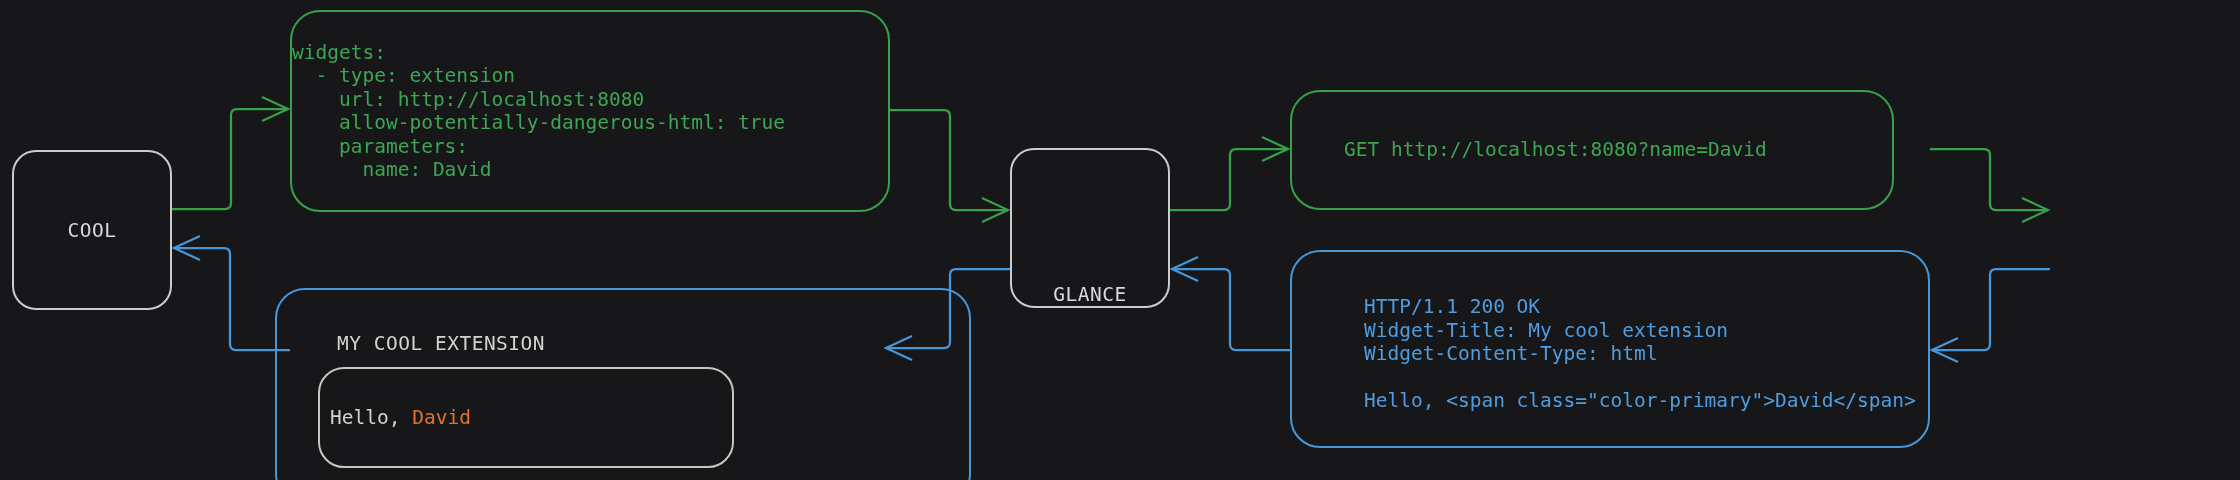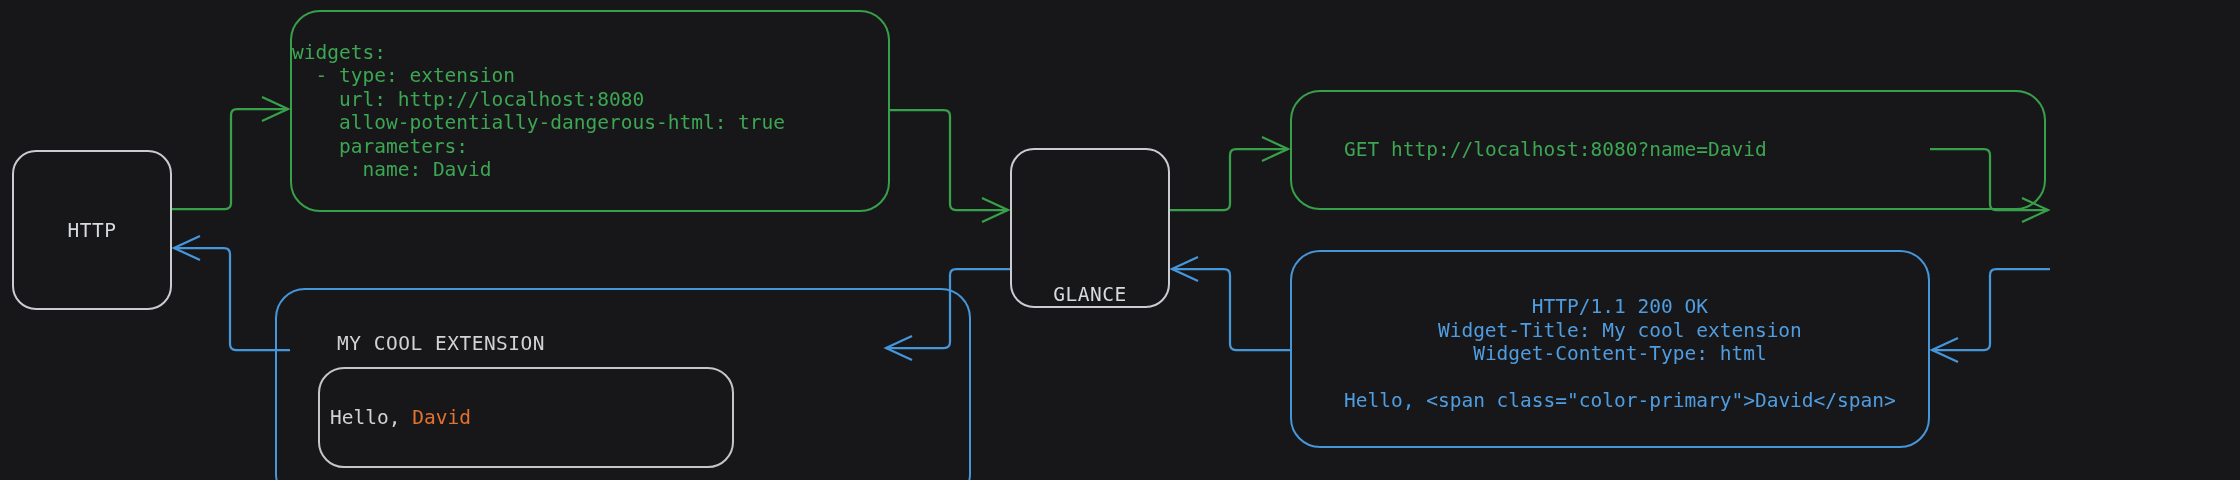--- a/index.html
+++ b/index.html
@@ -52,24 +52,24 @@
     font-family: inherit;
     font-size: 19.5px;
     line-height: 23.5px;
     white-space: pre;
   }
   .msg-green { border: 2.5px solid var(--request_green, #37a04a); color: var(--request_green_text, #3ca653); }
   .msg-blue  { border: 2.5px solid var(--response_blue, #4696da); color: var(--response_blue_text, #4f9de0); }
 
   .box-config   { left: 290px;  top: 10px;  width: 600px; height: 202px; }
   .box-config pre { }
-  .box-request  { left: 1290px; top: 90px;  width: 756px; height: 120px; }
+  .box-request  { left: 1290px; top: 90px;  width: 604px; height: 120px; }
   .box-request pre { padding-left: 52px; }
   .box-response { left: 1290px; top: 250px; width: 640px; height: 198px; }
-  .box-response pre { padding-left: 52px; padding-top: 10px; text-align: center; }
+  .box-response pre { padding-left: 72px; padding-top: 10px; }
   .box-widget   { left: 275px;  top: 252px; width: 696px; height: 216px; display: block; margin-top: 36px; }
 
   .widget-title {
     position: absolute;
     left: 60px; top: 42px;
     font-size: 19.5px;
     color: var(--widget_text, #d2d2d2);
     letter-spacing: 0.5px;
     white-space: pre;
   }
@@ -121,21 +121,21 @@
       <path class="wire-blue" d="M 1010 269 H 956 Q 950 269 950 275 V 342 Q 950 348 944 348 H 886"></path>
       <path class="wire-blue" d="M 912 336 L 886 348 L 912 360"></path>
     </g>
     <g>
       <path class="wire-blue" d="M 290 350 H 236 Q 230 350 230 344 V 254 Q 230 248 224 248 H 174"></path>
       <path class="wire-blue" d="M 200 236 L 174 248 L 200 260"></path>
     </g>
   </svg>
 
   <div class="node node-user">
-    <span>HTTP</span>
+    <span>COOL</span>
   </div>
   <div class="node node-glance">
     <span>GLANCE</span>
   </div>
 
   <div class="msg msg-green box-config">
     <pre>widgets:
   - type: extension
     url: http://localhost:8080
     allow-potentially-dangerous-html: true

